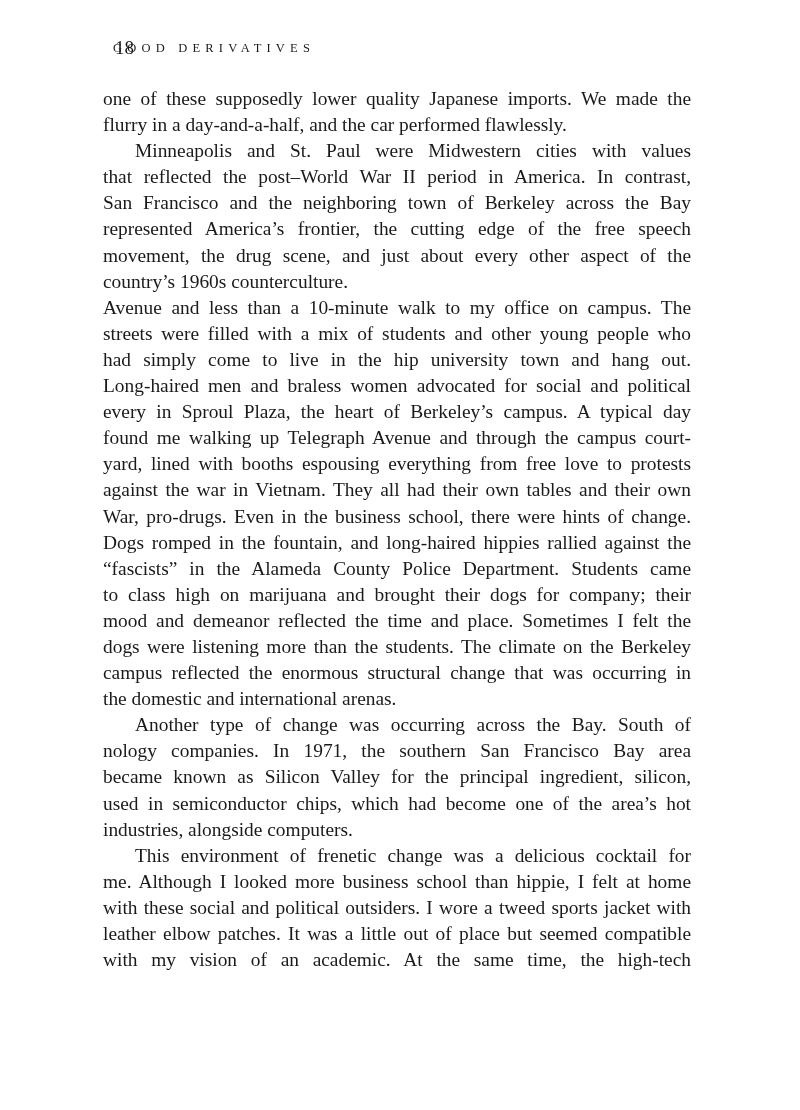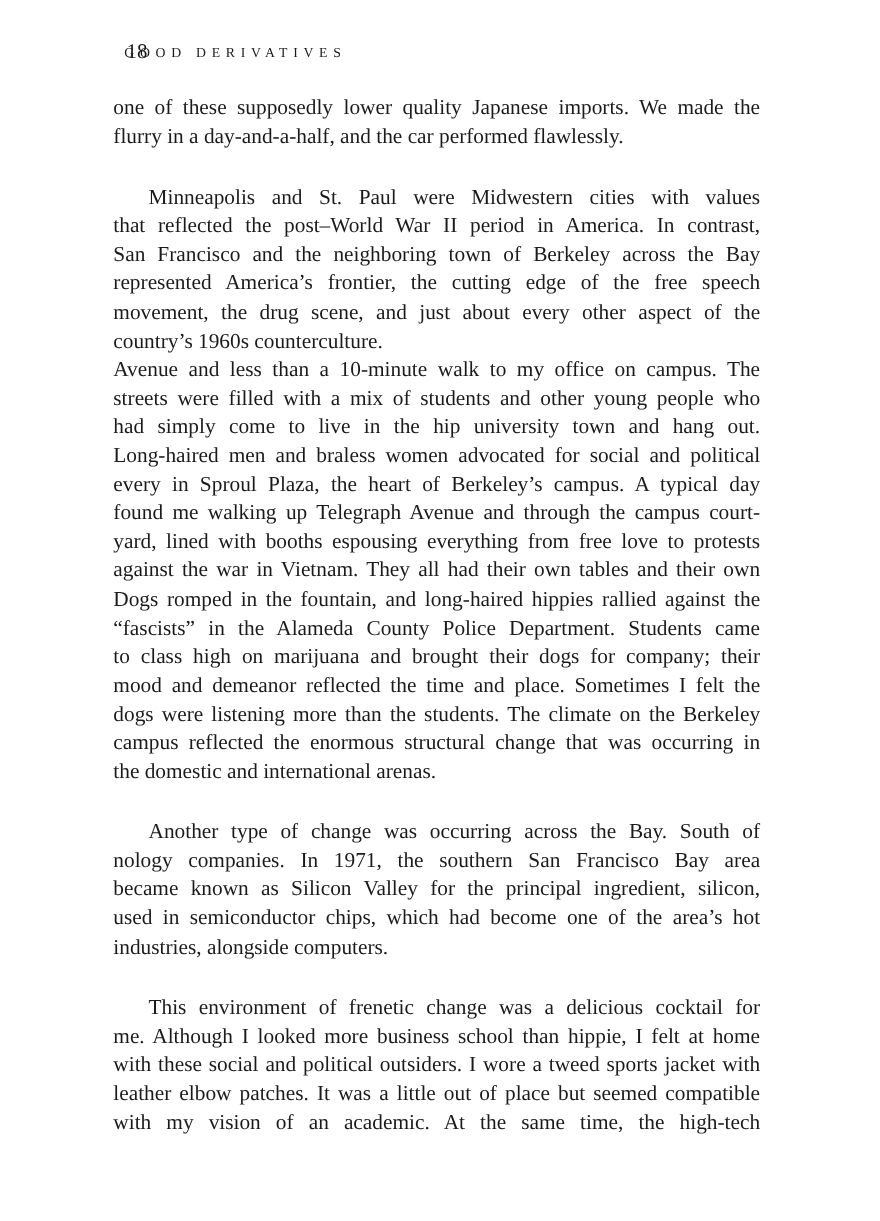--- a/index.html
+++ b/index.html
@@ -53,21 +53,20 @@
       height: 26.1px;
       white-space: nowrap;
       text-align: justify;
       text-align-last: justify;
     }
     .line.last {
       text-align-last: left;
     }
     .line.indent {
       padding-left: 32px;
-      margin-top: 29px;
     }
   </style>
 </head>
 <body>
 
 <div class="running-head">
   <span class="page-number">18</span>
   <span class="book-title">GOOD DERIVATIVES</span>
 </div>
 
@@ -86,20 +85,21 @@
     </div>
     <div>
       <span class="line">Avenue and less than a 10-minute walk to my office on campus. The</span>
       <span class="line">streets were filled with a mix of students and other young people who</span>
       <span class="line">had simply come to live in the hip university town and hang out.</span>
       <span class="line">Long-haired men and braless women advocated for social and political</span>
       <span class="line">every in Sproul Plaza, the heart of Berkeley’s campus. A typical day</span>
       <span class="line">found me walking up Telegraph Avenue and through the campus court-</span>
       <span class="line">yard, lined with booths espousing everything from free love to protests</span>
       <span class="line">against the war in Vietnam. They all had their own tables and their own</span>
+      <span class="line">War, pro-drugs. Even in the business school, there were hints of change.</span>
       <span class="line">Dogs romped in the fountain, and long-haired hippies rallied against the</span>
       <span class="line">“fascists” in the Alameda County Police Department. Students came</span>
       <span class="line">to class high on marijuana and brought their dogs for company; their</span>
       <span class="line">mood and demeanor reflected the time and place. Sometimes I felt the</span>
       <span class="line">dogs were listening more than the students. The climate on the Berkeley</span>
       <span class="line">campus reflected the enormous structural change that was occurring in</span>
       <span class="line last">the domestic and international arenas.</span>
     </div>
     <div>
       <span class="line indent">Another type of change was occurring across the Bay. South of</span>

